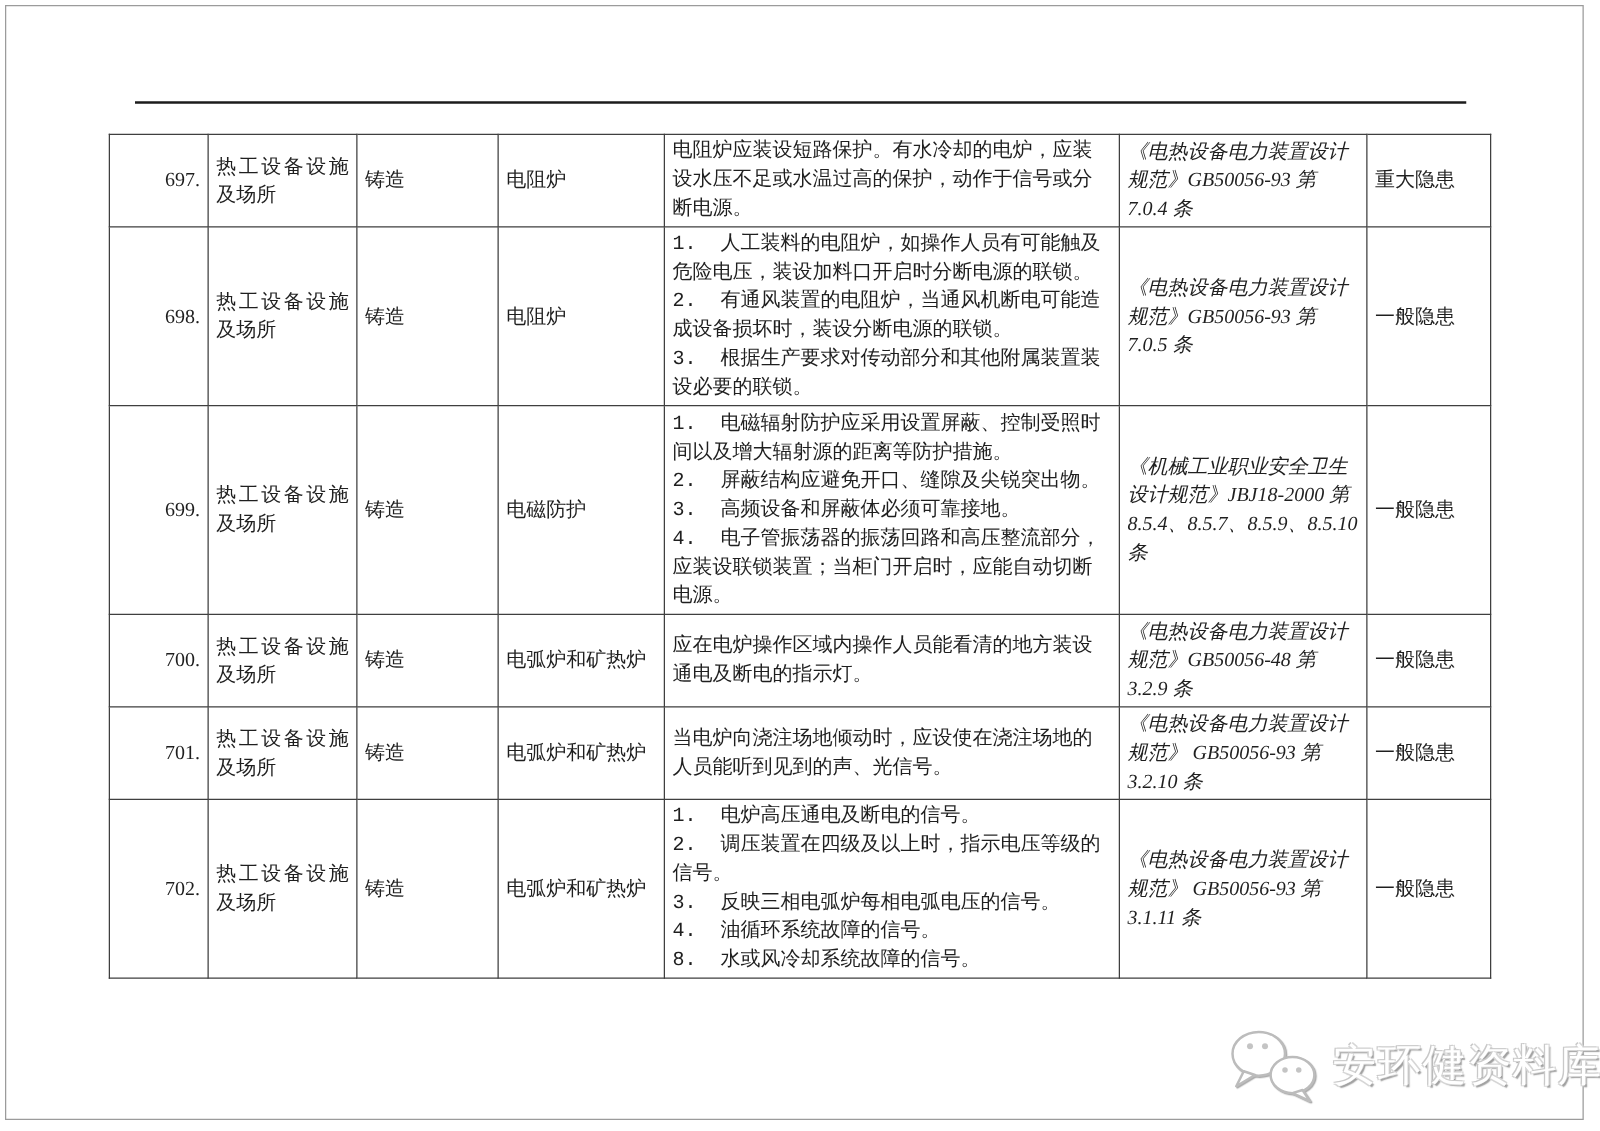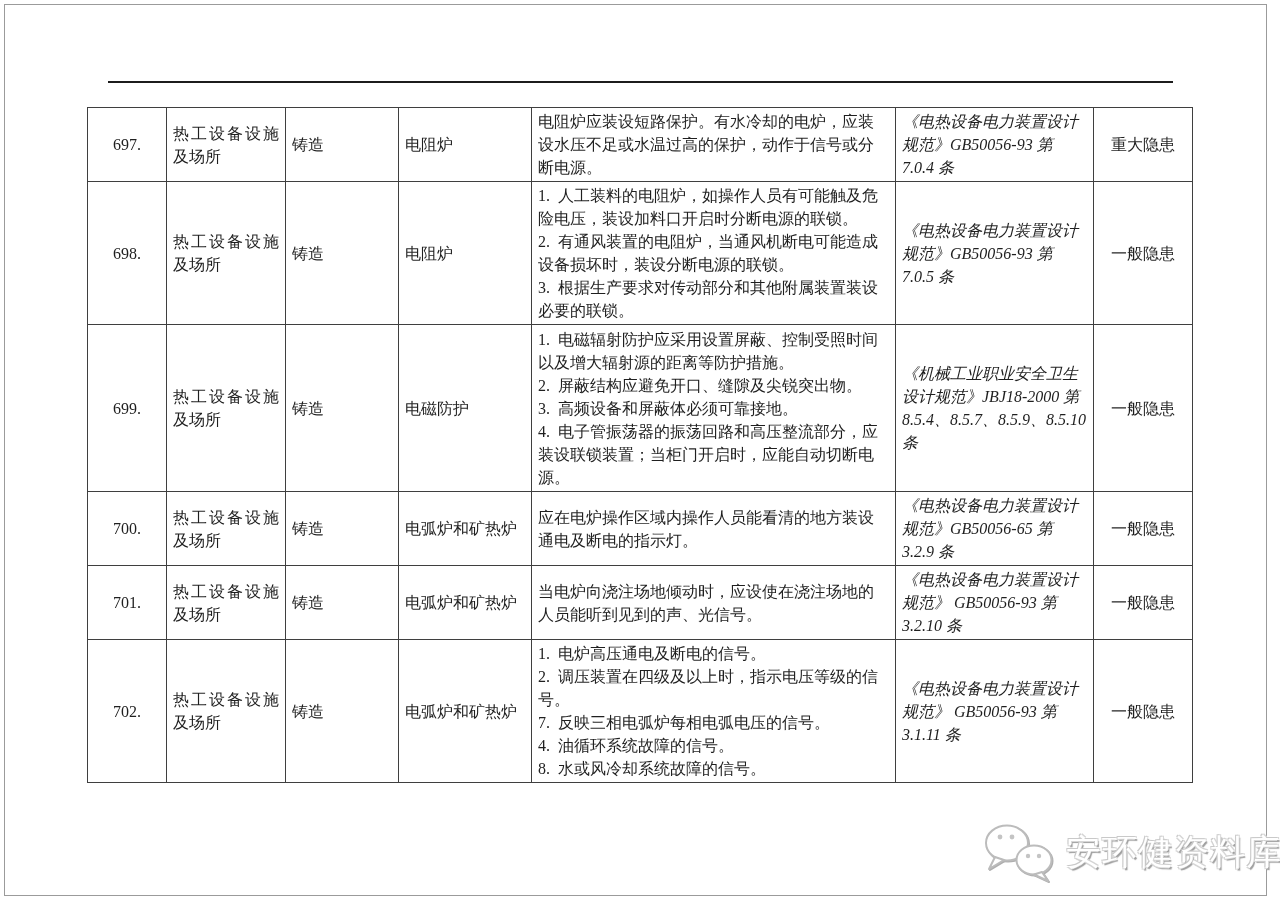--- a/index.html
+++ b/index.html
@@ -43,28 +43,28 @@
     padding: 2px 6px;
     overflow: hidden;
   }
   tr.r1 { height: 71px; }
   tr.r2 { height: 142px; }
   tr.r3 { height: 167px; }
   tr.r4 { height: 70px; }
   tr.r5 { height: 68px; }
   tr.r6 { height: 143px; }
 
-  td.c-num   { text-align: center; }
+  td.c-num   { text-align: right; }
   td.c-cat   { text-align: justify; padding: 2px 8px; }
   td.c-proc  { padding-left: 9px; }
   td.c-equip { padding-left: 9px; margin-left: 45px; }
   td.c-desc  { padding: 2px 5px 2px 7px; }
   td.c-basis { padding: 2px 4px 2px 9px; font-style: italic; }
-  td.c-level { text-align: center; }
-  .desc-line { white-space: pre-wrap; }
+  td.c-level { text-align: left; }
+  .desc-line { white-space: pre-wrap; font-family: Liberation Mono, monospace; }
 
   
   .watermark {
     position: absolute;
     left: 982px; top: 820px;
     height: 64px;
     display: flex;
     align-items: center;
     gap: 8px;
     pointer-events: none;
@@ -142,21 +142,21 @@
       <td class="c-level">一般隐患</td>
     </tr>
           <tr class="r4">
       <td class="c-num">700.</td>
       <td class="c-cat">热工设备设施及场所</td>
       <td class="c-proc">铸造</td>
       <td class="c-equip">电弧炉和矿热炉</td>
       <td class="c-desc">
               <div class="desc-line">应在电炉操作区域内操作人员能看清的地方装设通电及断电的指示灯。</div>
             </td>
-      <td class="c-basis">《电热设备电力装置设计规范》GB50056-65 第 3.2.9 条</td>
+      <td class="c-basis">《电热设备电力装置设计规范》GB50056-48 第 3.2.9 条</td>
       <td class="c-level">一般隐患</td>
     </tr>
           <tr class="r5">
       <td class="c-num">701.</td>
       <td class="c-cat">热工设备设施及场所</td>
       <td class="c-proc">铸造</td>
       <td class="c-equip">电弧炉和矿热炉</td>
       <td class="c-desc">
               <div class="desc-line">当电炉向浇注场地倾动时，应设使在浇注场地的人员能听到见到的声、光信号。</div>
             </td>
@@ -164,21 +164,21 @@
       <td class="c-level">一般隐患</td>
     </tr>
           <tr class="r6">
       <td class="c-num">702.</td>
       <td class="c-cat">热工设备设施及场所</td>
       <td class="c-proc">铸造</td>
       <td class="c-equip">电弧炉和矿热炉</td>
       <td class="c-desc">
               <div class="desc-line">1.  电炉高压通电及断电的信号。</div>
               <div class="desc-line">2.  调压装置在四级及以上时，指示电压等级的信号。</div>
-              <div class="desc-line">7.  反映三相电弧炉每相电弧电压的信号。</div>
+              <div class="desc-line">3.  反映三相电弧炉每相电弧电压的信号。</div>
               <div class="desc-line">4.  油循环系统故障的信号。</div>
               <div class="desc-line">8.  水或风冷却系统故障的信号。</div>
             </td>
       <td class="c-basis">《电热设备电力装置设计规范》 GB50056-93 第 3.1.11 条</td>
       <td class="c-level">一般隐患</td>
     </tr>
         </tbody>
     </table>
   </div>
 

